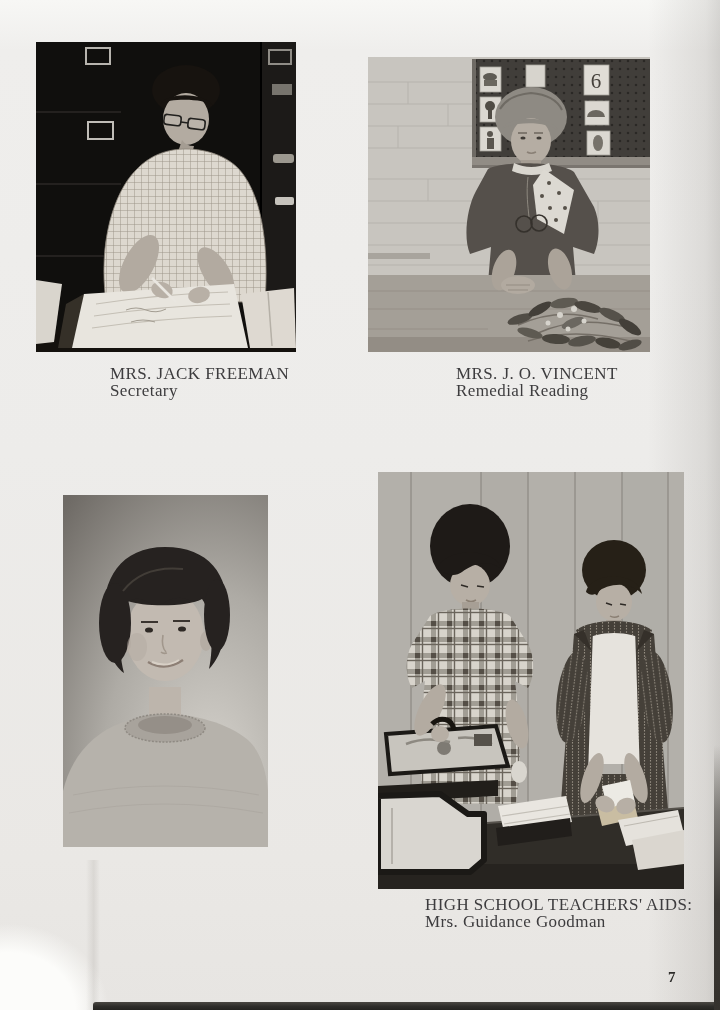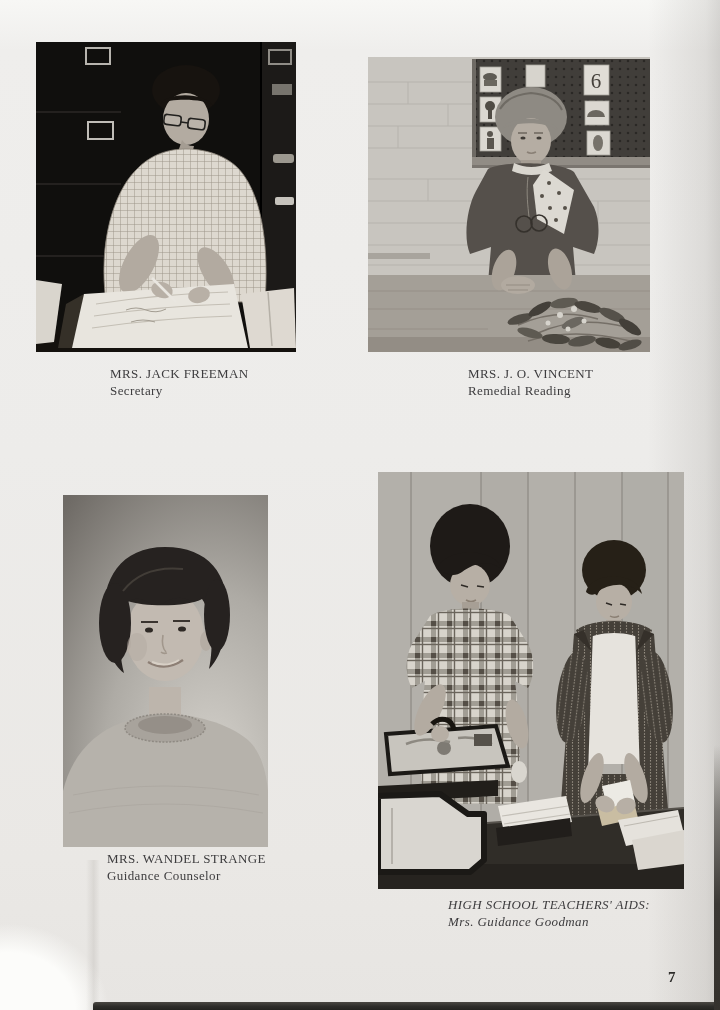--- a/index.html
+++ b/index.html
@@ -11,27 +11,27 @@
       linear-gradient(180deg, #f7f7f5 0%, #efeeec 5%, #edecea 45%, #eae8e5 85%, #e7e5e2 100%);
     font-family:"Liberation Serif", serif;
   }
   .photo{position:absolute;display:block;}
   .photo svg{display:block;}
   .ph1{left:36px;top:42px;}
   .ph2{left:368px;top:57px;}
   .ph3{left:63px;top:495px;}
   .ph4{left:378px;top:472px;}
   .caption{
-    position:absolute;font-size:13px;line-height:16.5px;color:#3d3c3e;
+    position:absolute;font-size:17px;line-height:16.5px;color:#3d3c3e;
     letter-spacing:0.4px;white-space:nowrap;
   }
   .cap1{left:110px;top:366px;}
-  .cap2{left:468px;top:366px;}
+  .cap2{left:456px;top:366px;}
   .cap3{left:107px;top:851px;}
-  .cap4{left:448px;top:897px;font-style:italic;}
+  .cap4{left:425px;top:897px;}
   .pageno{
     position:absolute;left:668px;top:969px;font-size:15px;font-weight:bold;
     color:#2c2b29;letter-spacing:0.5px;
   }
   .bottom-edge{
     position:absolute;left:93px;top:1002px;width:627px;height:8px;
     background:linear-gradient(180deg,#4a4742 0%,#2e2d2a 55%,#242320 100%);
     border-radius:3px 0 0 0;
   }
   .right-edge{
@@ -341,24 +341,20 @@
   <div class="caption cap1">
     <div>MRS. JACK FREEMAN</div>
     <div>Secretary</div>
   </div>
 
   <div class="caption cap2">
     <div>MRS. J. O. VINCENT</div>
     <div>Remedial Reading</div>
   </div>
 
-  <div class="caption cap3">
-    <div>MRS. WANDEL STRANGE</div>
-    <div>Guidance Counselor</div>
-  </div>
 
   <div class="caption cap4">
     <div>HIGH SCHOOL TEACHERS' AIDS:</div>
     <div>Mrs. Guidance Goodman</div>
   </div>
 
   <div class="pageno">7</div>
 
   <div class="fold-shadow"></div>
   <div class="bottom-edge"></div>

